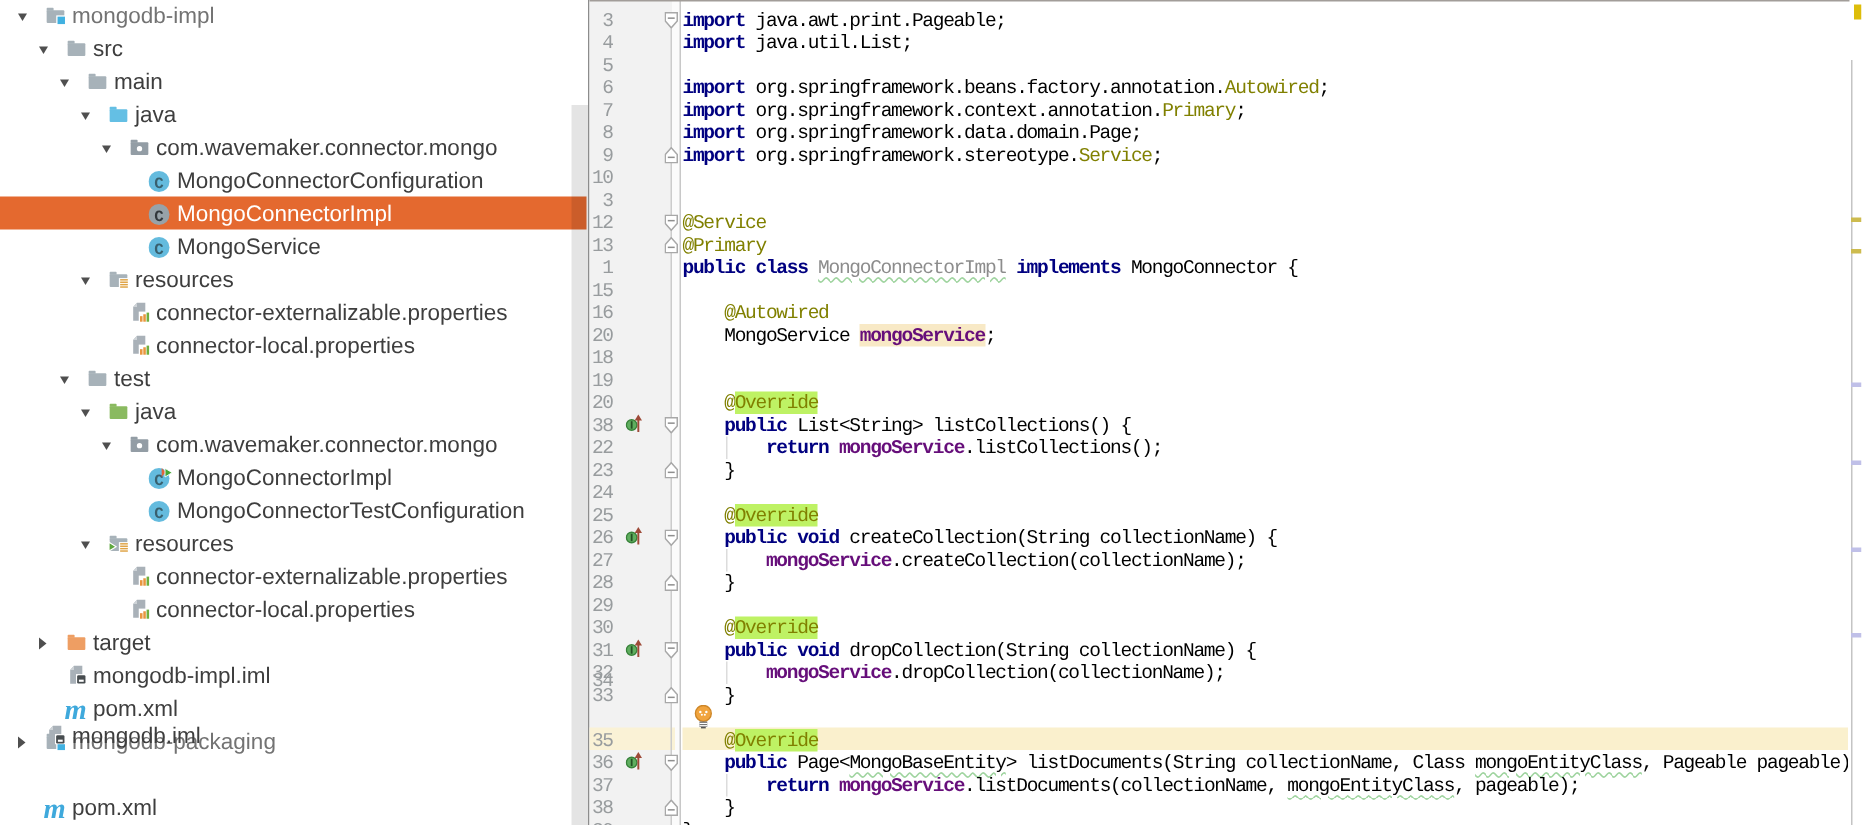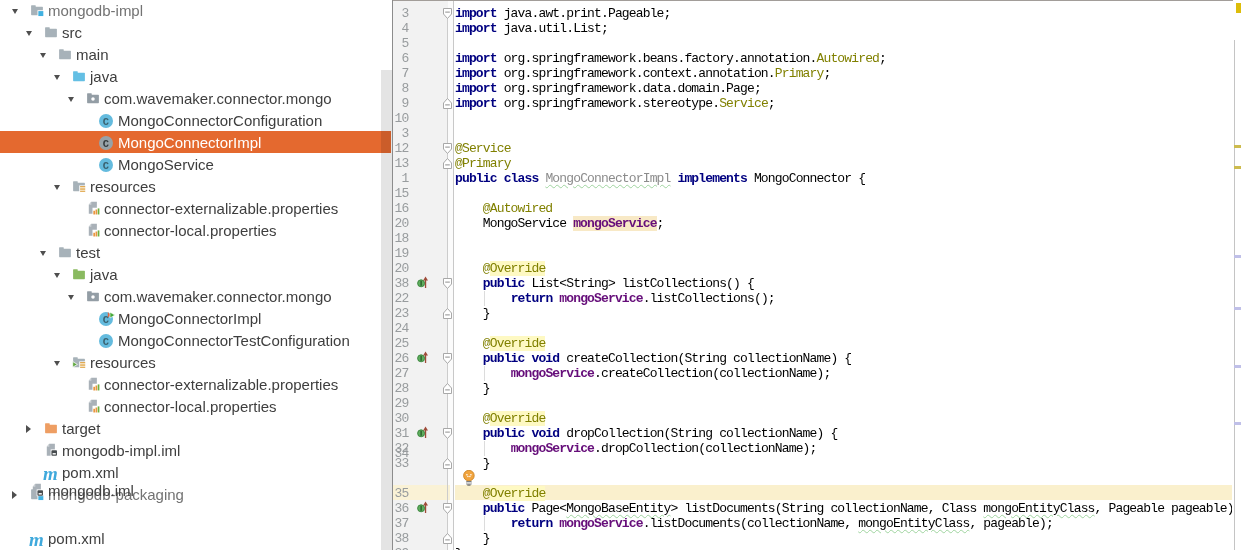--- a/index.html
+++ b/index.html
@@ -9,21 +9,21 @@
 .arR{position:absolute;top:7px;width:0;height:0;border-top:4.5px solid transparent;border-bottom:4.5px solid transparent;border-left:5.5px solid #4f4f4f}
 .ic{position:absolute;top:3px;width:16px;height:16px}
 .ci{top:4px}
 .num{position:absolute;left:393px;width:15.5px;text-align:right;font-family:"Liberation Mono",monospace;font-size:13px;letter-spacing:-0.85px;line-height:15px;color:#989c9e}
 .cl{position:absolute;left:455px;font-family:"Liberation Mono",monospace;font-size:13px;letter-spacing:-0.85px;line-height:15px;color:#000;white-space:pre}
 .k{font-weight:bold;color:#000080}
 .a{color:#808000}
 .f{font-weight:bold;color:#660e7a}
 .g{color:#8c8c8c}
 .w{text-decoration:underline;text-decoration-style:wavy;text-decoration-color:#9fd49f;text-decoration-thickness:1px;text-underline-offset:2px}
-.hl{background:#fef9c3}
+.hl{background:#bef264}
 .cr{background:#f8e9c6}
 .tick{position:absolute;left:1234px;width:7px;height:3px}
 .fm{position:absolute;left:443px;width:9px}
 </style></head>
 <body>
 <div style="position:absolute;left:0;top:131px;width:391px;height:22px;background:#e4692f"></div>
 <div class="row" style="top:0px">
     <div class="arD" style="left:12px"></div>
     <div style="position:absolute;left:29px;top:0">
       <svg class="ic" width="16" height="19" viewBox="0 0 16 19">

